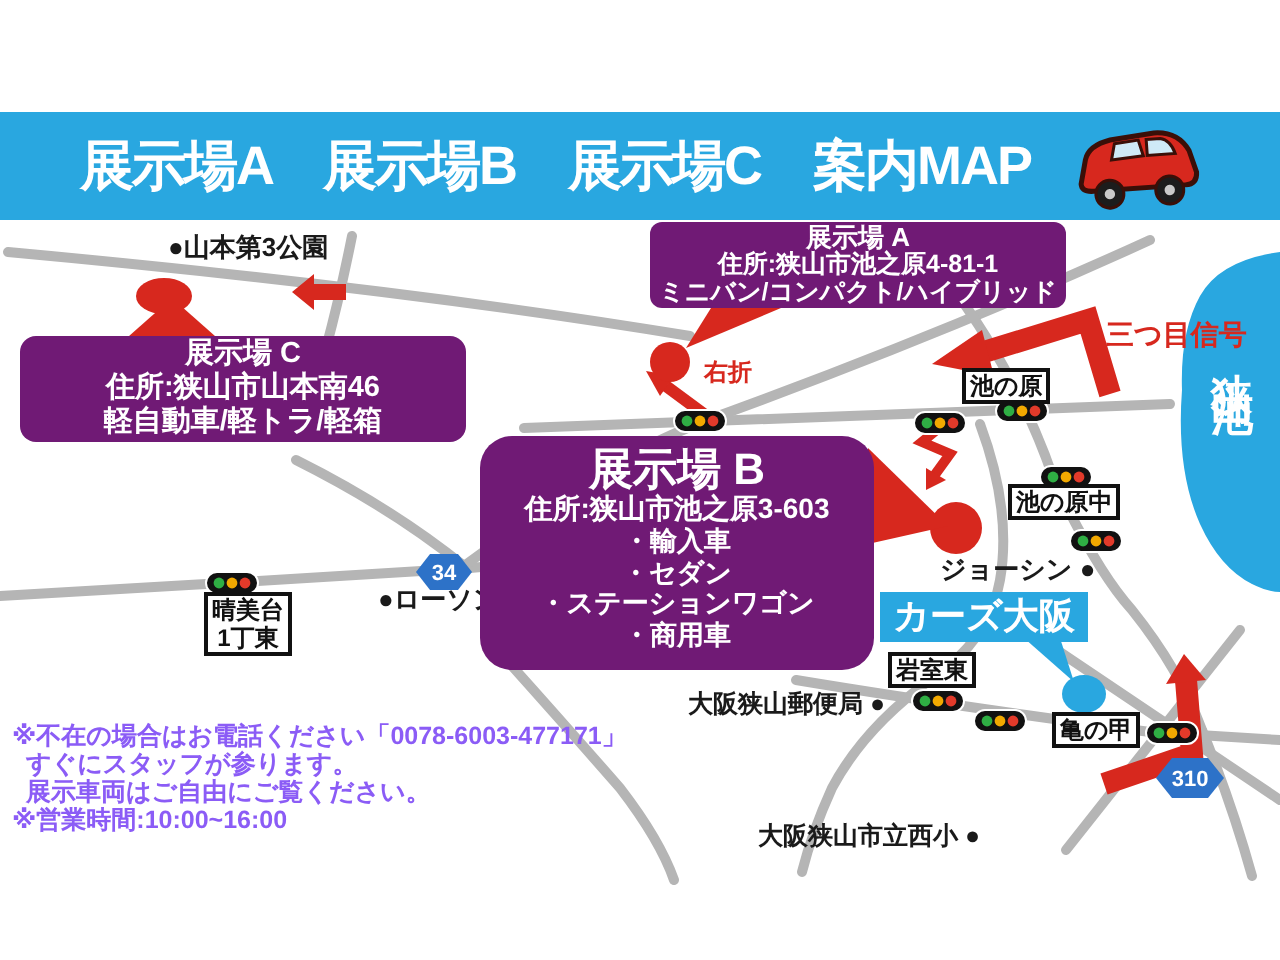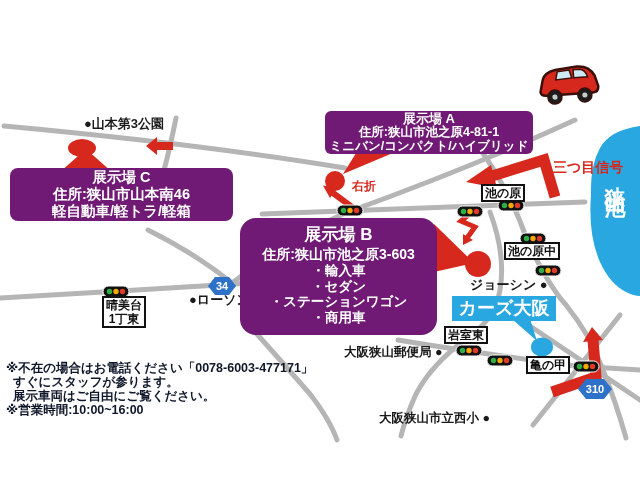--- a/index.html
+++ b/index.html
@@ -14,31 +14,31 @@
   
   .lbl{position:absolute;z-index:3;font-weight:bold;color:#1a1a1a;white-space:nowrap;}
   .lbl.red{color:#d7281e;}
   .boxed{position:absolute;z-index:3;background:#fff;border:2px solid #111;font-weight:bold;font-size:12px;color:#111;padding:0 2px;line-height:14px;white-space:nowrap;text-align:center;}
   
   .callout{position:absolute;z-index:4;background:#701a75;color:#fff;font-weight:bold;text-align:center;}
   .co-a{left:325px;top:111px;width:208px;height:42px;border-radius:6px;padding-top:1px;}
   .co-a .t{font-size:13px;line-height:14px;}
   .co-a .s{font-size:12.5px;line-height:13.5px;}
   .co-b{left:240px;top:218px;width:197px;height:112px;border-radius:16px;padding-top:5px;}
-  .co-b .t{font-size:17px;line-height:23px;}
+  .co-b .t{font-size:22px;line-height:23px;}
   .co-b .s{font-size:14px;line-height:17px;}
   .co-b .i{font-size:13.5px;line-height:15.5px;}
   .co-c{left:10px;top:168px;width:223px;height:52px;border-radius:8px;padding-top:1px;}
   .co-c .t,.co-c .s{font-size:14.5px;line-height:17px;}
   
-  .dealer{position:absolute;z-index:4;left:452px;top:296px;width:104px;height:25px;background:#29a7e0;color:#fff;font-weight:bold;font-size:18px;line-height:25px;text-align:center;}
+  .dealer{position:absolute;z-index:4;left:440px;top:296px;width:104px;height:25px;background:#29a7e0;color:#fff;font-weight:bold;font-size:18px;line-height:25px;text-align:center;}
   
   .lake-label{position:absolute;z-index:3;left:601px;top:170px;writing-mode:vertical-rl;color:#fff;font-weight:bold;font-size:21px;letter-spacing:5px;}
   
-  .notes{position:absolute;z-index:3;left:6px;top:361px;font-weight:bold;font-size:12.5px;line-height:14px;color:#0f172a;}
+  .notes{position:absolute;z-index:3;left:6px;top:361px;font-weight:bold;font-size:12.5px;line-height:14px;color:#8b5cf6;}
   .notes .ind{padding-left:7px;}
 </style>
 </head>
 <body>
 
 <div id="stage">
 
   <svg id="mapsvg" width="640" height="480" viewBox="0 0 640 480">
     <defs>
       <g id="tlight">
@@ -102,20 +102,23 @@
     <g transform="translate(222,286)">
       <polygon points="-14,0 -7,-9 7,-9 14,0 7,9 -7,9" fill="#2d72c8"></polygon>
       <text x="0" y="4" text-anchor="middle" font-size="11" font-weight="bold" fill="#fff">34</text>
     </g>
     <g transform="translate(595,389)">
       <polygon points="-17,0 -9,-10 9,-10 17,0 9,10 -9,10" fill="#2d72c8"></polygon>
       <text x="0" y="4" text-anchor="middle" font-size="11" font-weight="bold" fill="#fff">310</text>
     </g>
   </svg>
 
+  <div class="header">
+    <span class="header-title">展示場A　展示場B　展示場C　案内MAP</span>
+  </div>
   <svg class="car" width="72" height="50" viewBox="0 0 72 50">
     <path d="M6 32 L9 20 Q11 13 22 11 L44 9 Q56 9 61 19 L64 30 Q64 36 58 36 L12 36 Q6 36 6 32 Z" fill="#d7281e" stroke="#3a0f08" stroke-width="2.5"></path>
     <path d="M24 13 L36 12 L38 20 L22 21 Z" fill="#cfeaf7" stroke="#3a0f08" stroke-width="1.5"></path>
     <path d="M40 12 L47 12 Q52 13 54 20 L40 20 Z" fill="#cfeaf7" stroke="#3a0f08" stroke-width="1.5"></path>
     <circle cx="20" cy="38" r="7" fill="#1c1c1c" stroke="#3a0f08" stroke-width="1.5"></circle>
     <circle cx="20" cy="38" r="2.6" fill="#c9c9c9"></circle>
     <circle cx="50" cy="38" r="7" fill="#1c1c1c" stroke="#3a0f08" stroke-width="1.5"></circle>
     <circle cx="50" cy="38" r="2.6" fill="#c9c9c9"></circle>
   </svg>
 

